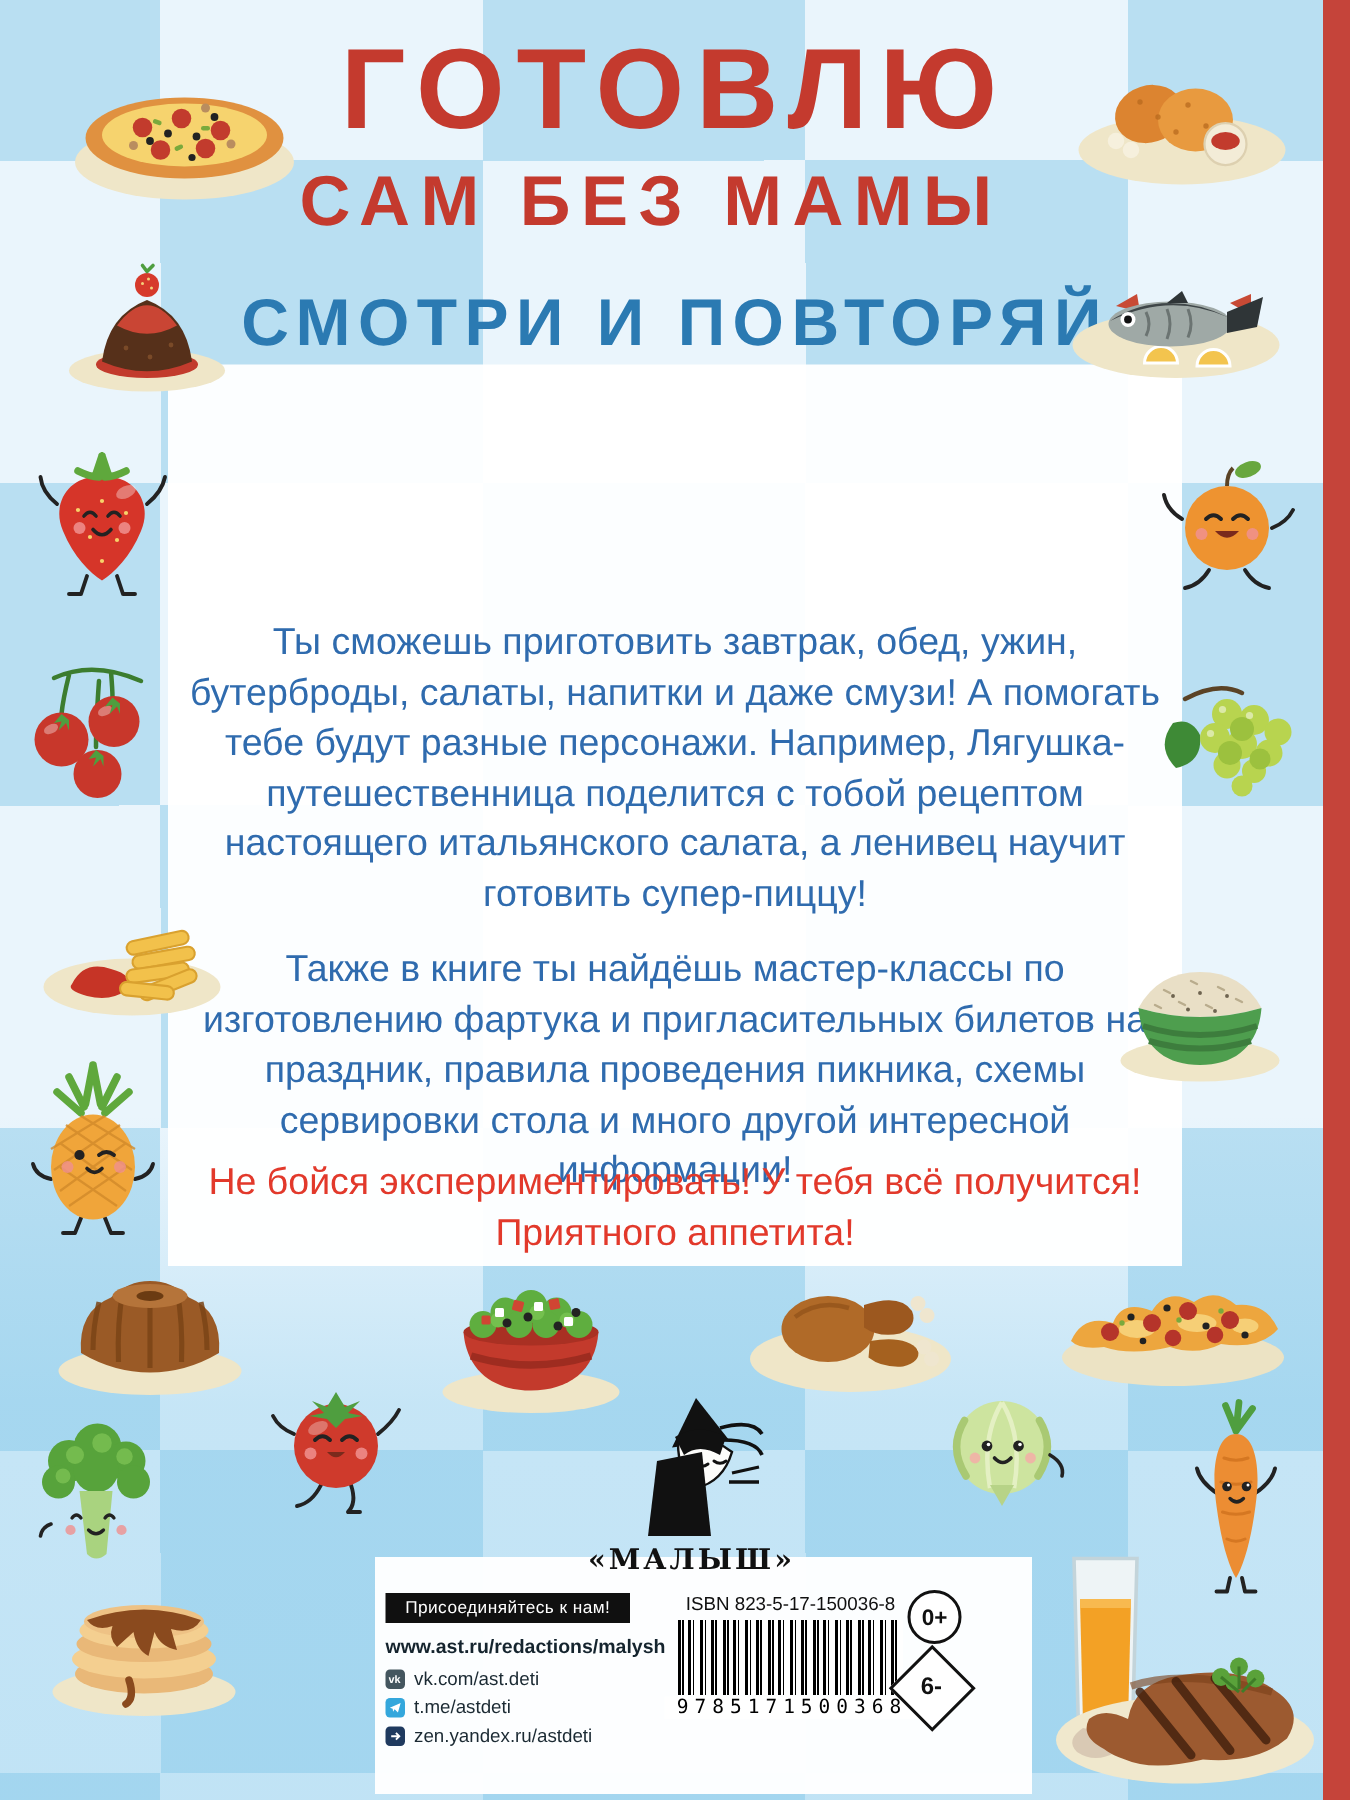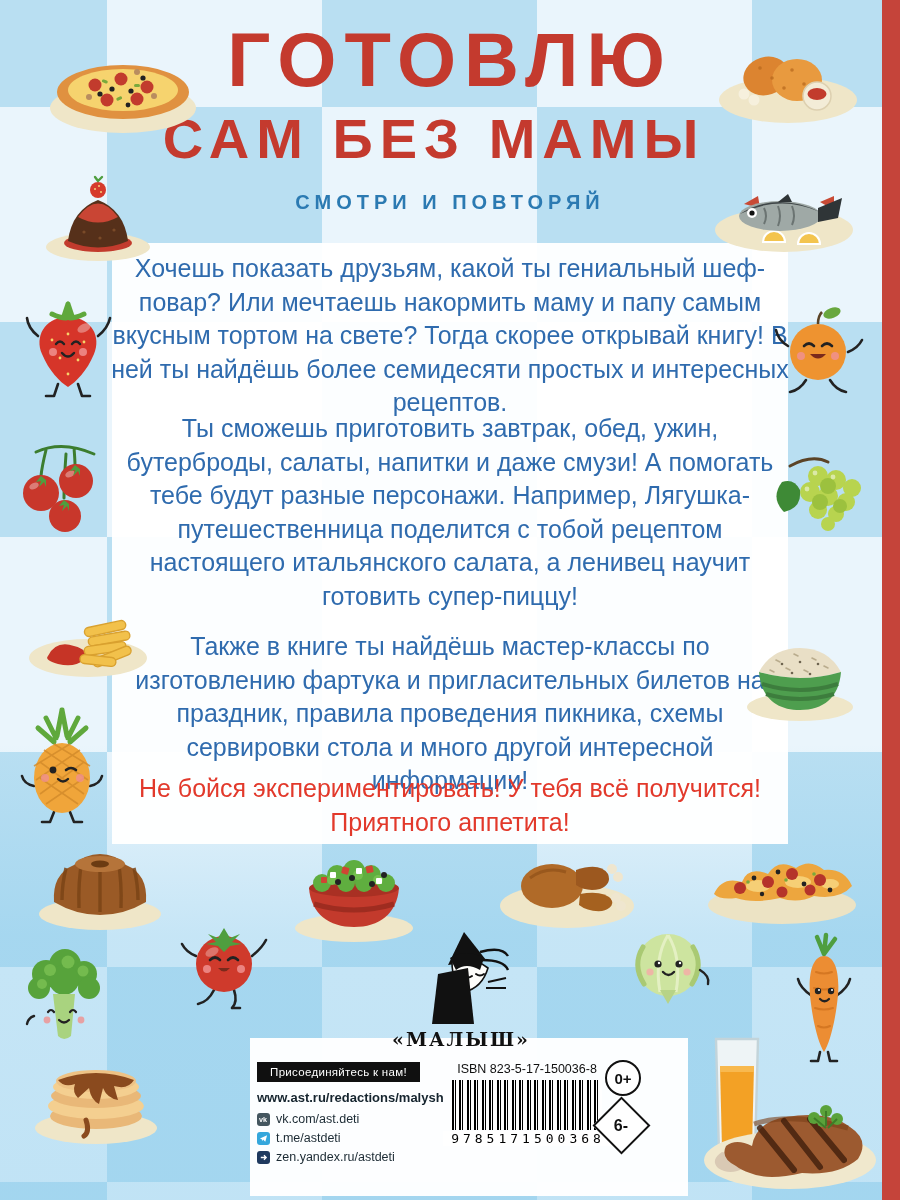--- a/index.html
+++ b/index.html
@@ -12,23 +12,23 @@
     background-size:100% 100%, 430px 430px;
     background-position:0 0, -108px -108px;
   }
   .redstrip{position:absolute;right:0;top:0;width:18px;height:1200px;background:#c5443a;}
   .panel{position:absolute;background:rgba(255,255,255,.96);}
   .panel.center{left:112px;top:243px;width:676px;height:601px;}
   .panel.footer{left:250px;top:1038px;width:438px;height:158px;}
   .title1{position:absolute;left:0;top:16px;width:900px;text-align:center;
     font-size:76px;font-weight:800;letter-spacing:8px;color:#c43a2e;}
   .title2{position:absolute;left:0;top:106px;width:868px;text-align:center;
-    font-size:56px;font-weight:800;letter-spacing:7px;color:#c43a2e;}
+    font-size:47px;font-weight:800;letter-spacing:7px;color:#c43a2e;}
   .subtitle{position:absolute;left:0;top:191px;width:900px;text-align:center;
-    font-size:20px;font-weight:800;letter-spacing:5px;color:#2b7ab2;}
+    font-size:44px;font-weight:800;letter-spacing:5px;color:#2b7ab2;}
   .para{position:absolute;left:110px;width:680px;text-align:center;
     font-size:25px;line-height:1.34;color:#2f6bae;}
   .para.red{color:#e2392b;}
   .p1{top:252px}.p2{top:412px}.p3{top:630px}.p4{top:772px}
   .ill{position:absolute;}
   
   .joinbar{position:absolute;left:257px;top:1062px;width:163px;height:20px;background:#101010;
     color:#fff;font-size:11.5px;text-align:center;line-height:20px;letter-spacing:.3px;}
   .site{position:absolute;left:257px;top:1090px;font-size:13px;font-weight:700;color:#15242e;}
   .linkrow{position:absolute;left:257px;height:16px;font-size:12.5px;color:#1b2a33;display:flex;align-items:center;gap:6px;}
@@ -55,21 +55,20 @@
 <div id="cover">
 
   <div class="panel center"></div>
   <div class="panel footer"></div>
   <div class="redstrip"></div>
 
   <div class="title1">ГОТОВЛЮ</div>
   <div class="title2">САМ БЕЗ МАМЫ</div>
   <div class="subtitle">СМОТРИ И ПОВТОРЯЙ</div>
 
-  <div class="para p1">Хочешь показать друзьям, какой ты гениальный шеф-повар? Или мечтаешь накормить маму и папу самым вкусным тортом на свете? Тогда скорее открывай книгу! В ней ты найдёшь более семидесяти простых и интересных рецептов.</div>
   <div class="para p2">Ты сможешь приготовить завтрак, обед, ужин, бутерброды, салаты, напитки и даже смузи! А помогать тебе будут разные персонажи. Например, Лягушка-путешественница поделится с тобой рецептом настоящего итальянского салата, а ленивец научит готовить супер-пиццу!</div>
   <div class="para p3">Также в книге ты найдёшь мастер-классы по изготовлению фартука и пригласительных билетов на праздник, правила проведения пикника, схемы сервировки стола и много другой интересной информации!</div>
   <div class="para red p4">Не бойся экспериментировать! У тебя всё получится! Приятного аппетита!</div>
 
   <svg class="ill" style="left:42px;top:42px" width="162" height="100" viewBox="0 0 162 100">
     <ellipse cx="81" cy="66" rx="73" ry="25" fill="#efe6c8"></ellipse>
     <ellipse cx="81" cy="50" rx="66" ry="27" fill="#e09140"></ellipse>
     <ellipse cx="81" cy="48" rx="55" ry="21" fill="#f6d36e"></ellipse>
     <g fill="#c23b2d">
         <circle cx="53" cy="43" r="6.5"></circle>

